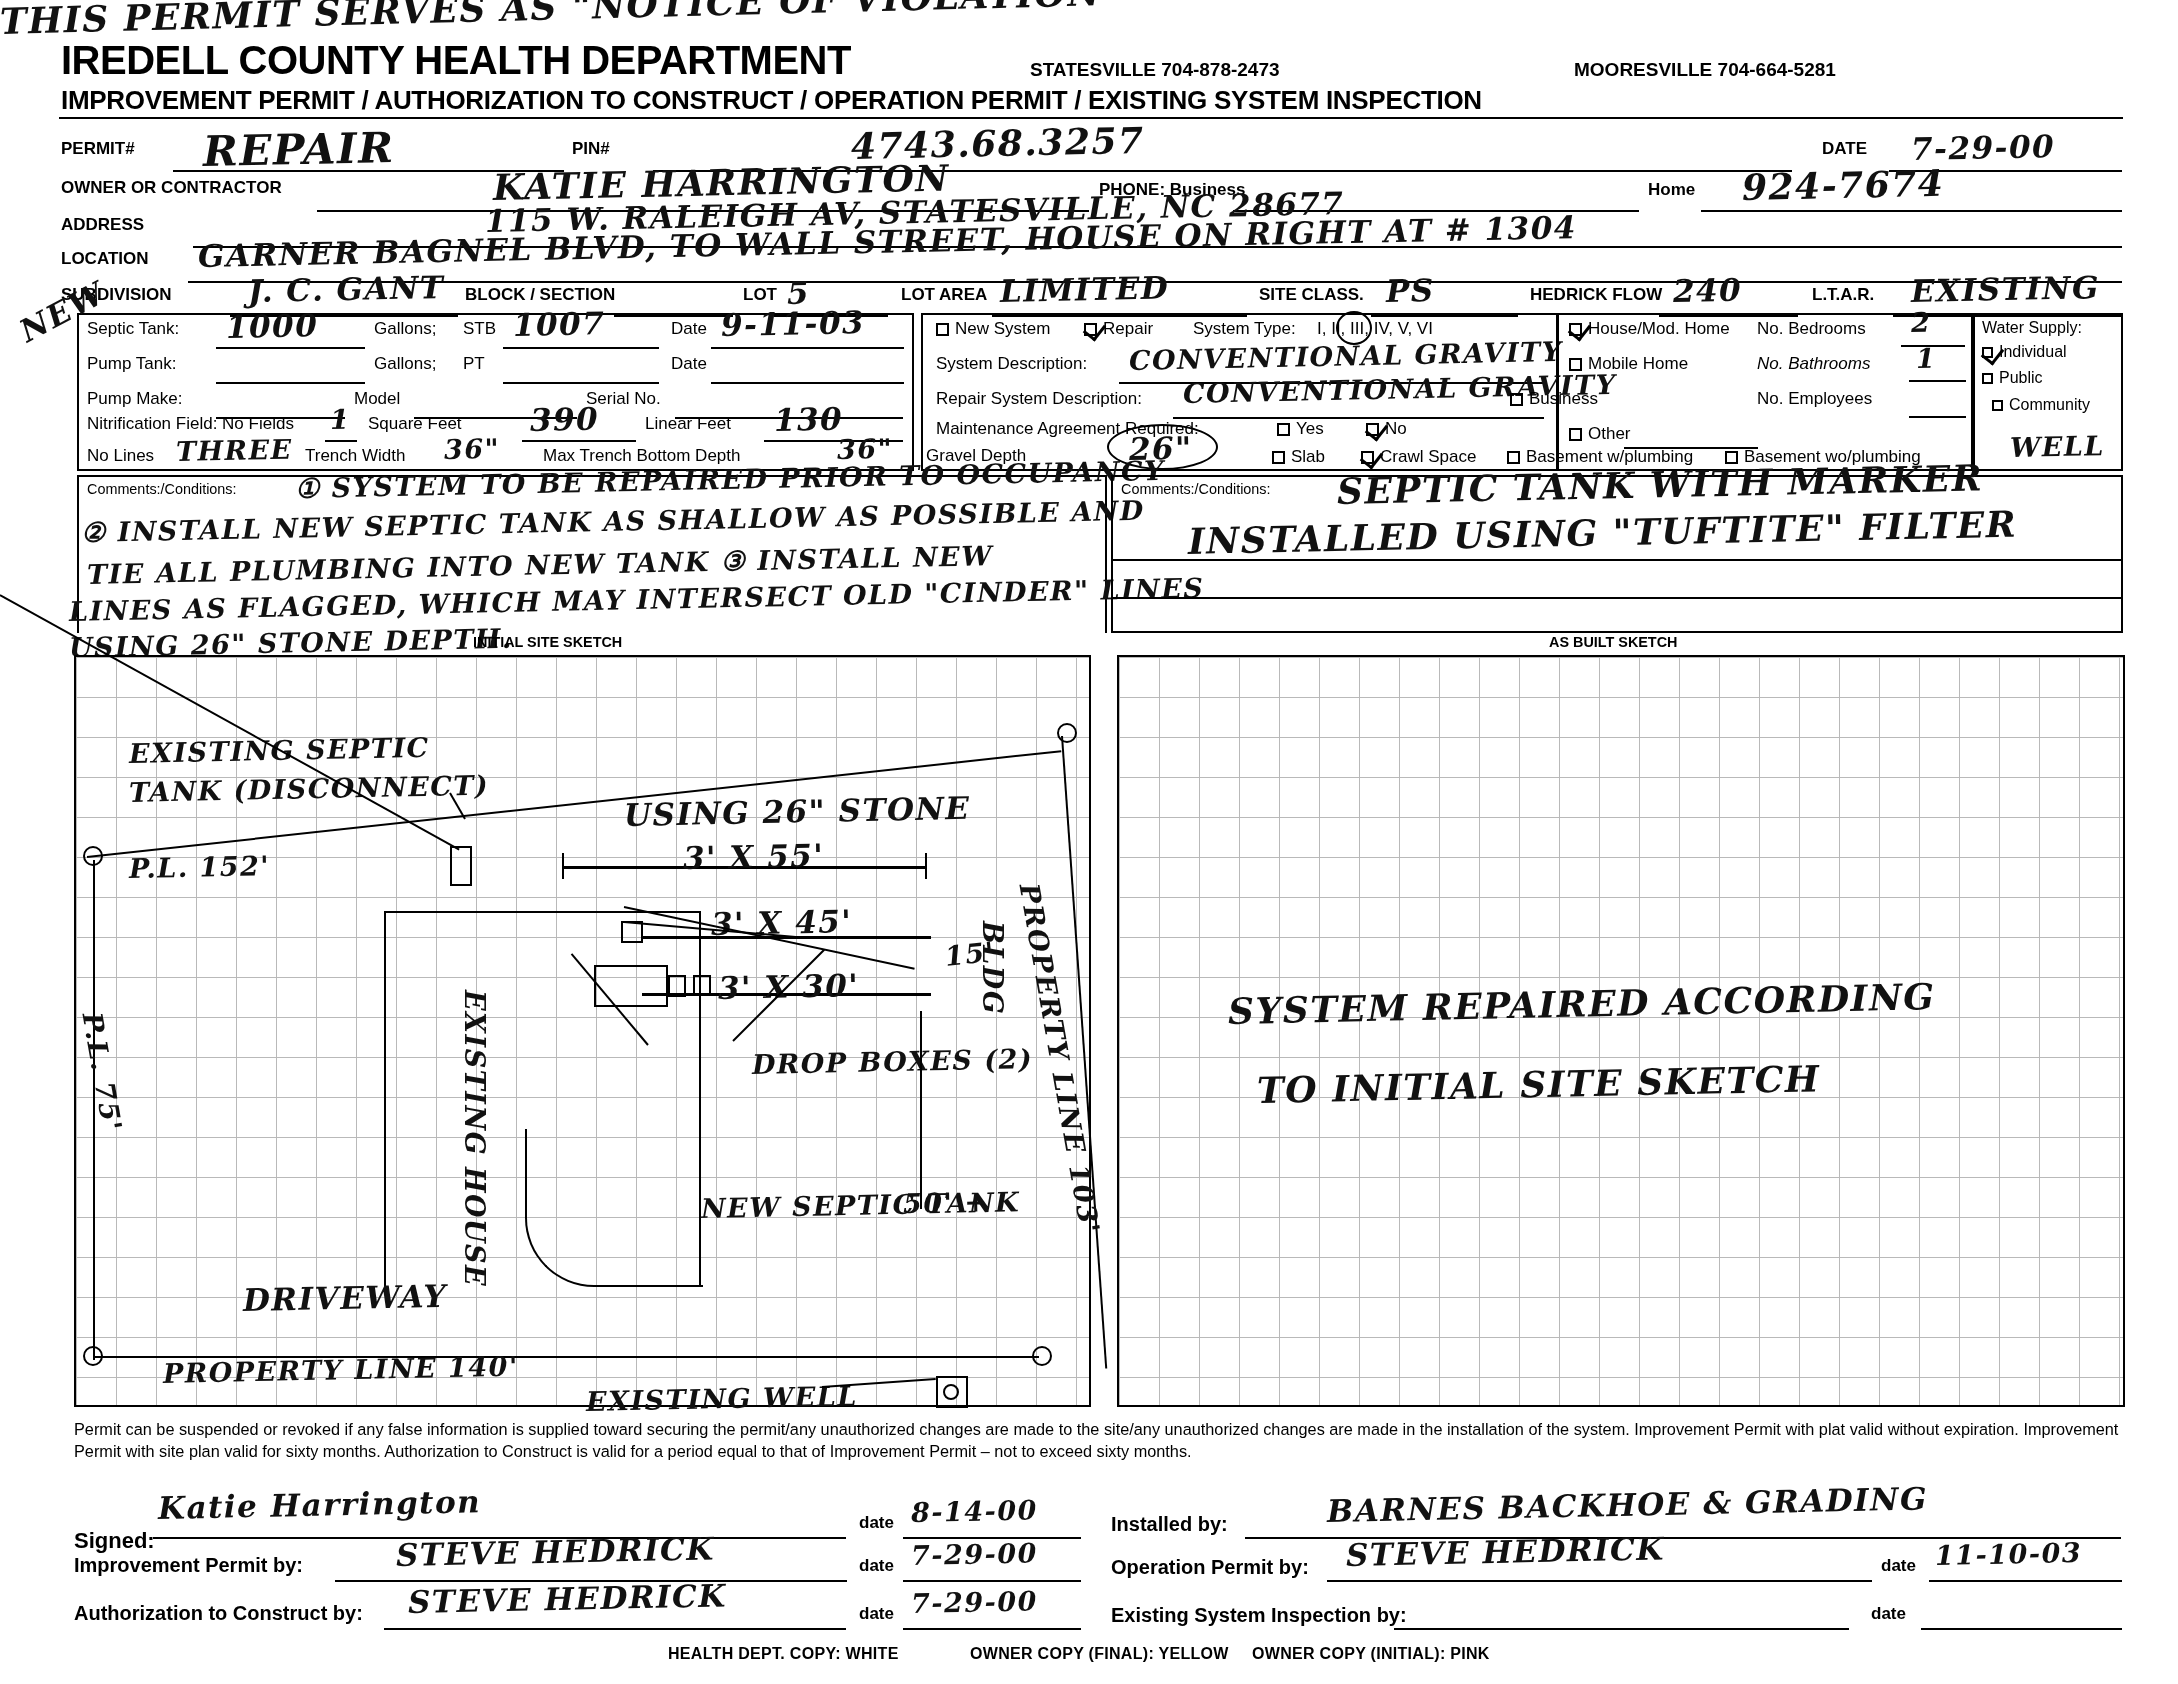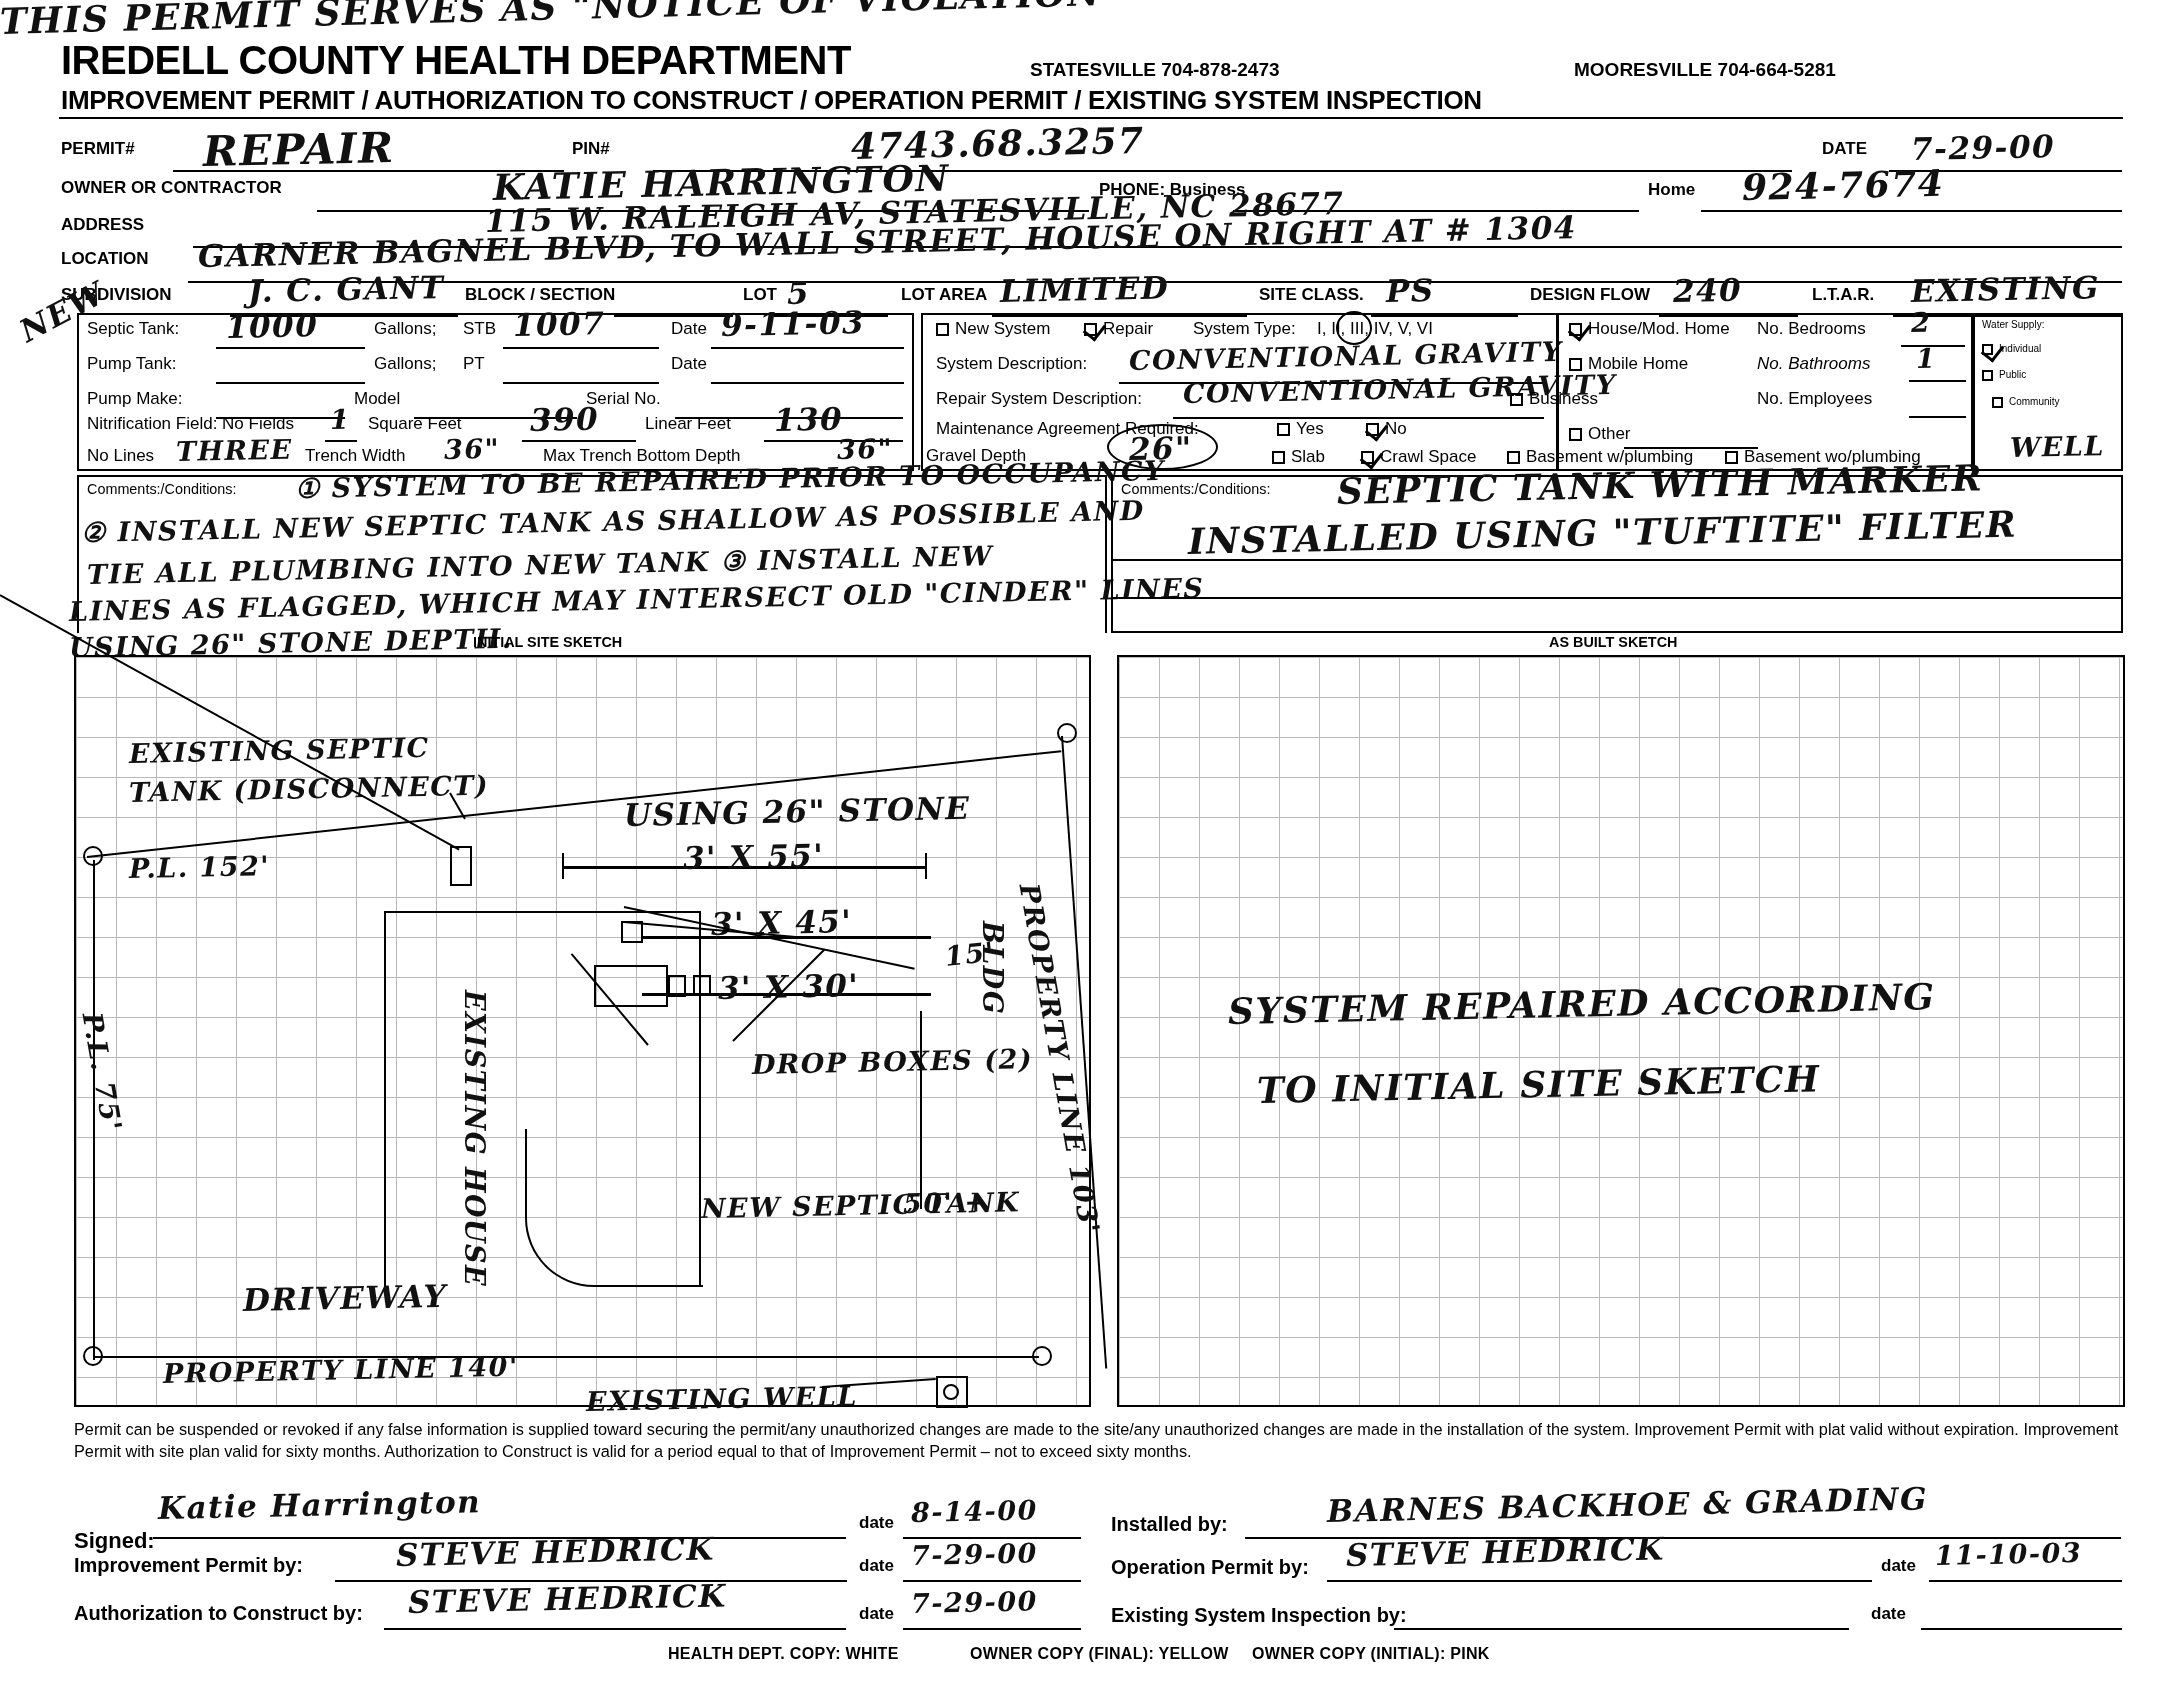--- a/index.html
+++ b/index.html
@@ -34,21 +34,21 @@
     white-space: nowrap;
   }
   .hw.s { font-size: 27px; }
   .hw.m { font-size: 31px; }
   .hw.l { font-size: 36px; }
   .hw.xl { font-size: 42px; }
 
   
   .pr { font-family: "Liberation Sans", sans-serif; font-size: 17px; }
   .pr.sm { font-size: 14.4px; }
-  .pr.xs { font-size: 10px; }
+  .pr.xs { font-size: 16px; }
   .b { font-weight: bold; }
 
   .abs { position: absolute; white-space: nowrap; }
 
   
   #header-title {
     position: absolute;
     left: 61px; top: 38px;
     font-size: 40px;
     font-weight: bold;
@@ -187,21 +187,21 @@
   <div class="rule" style="left:774px; top:315px; width:114px;"></div>
 
   <div class="abs pr b" style="left:901px; top:285px;">LOT AREA</div>
   <div class="abs hw m" style="left:1000px; top:273px;">LIMITED</div>
   <div class="rule" style="left:992px; top:315px; width:255px;"></div>
 
   <div class="abs pr b" style="left:1259px; top:285px;">SITE CLASS.</div>
   <div class="abs hw m" style="left:1386px; top:273px;">PS</div>
   <div class="rule" style="left:1371px; top:315px; width:147px;"></div>
 
-  <div class="abs pr b" style="left:1530px; top:285px;">DESIGN FLOW</div>
+  <div class="abs pr b" style="left:1530px; top:285px;">HEDRICK FLOW</div>
   <div class="abs hw m" style="left:1673px; top:273px;">240</div>
   <div class="rule" style="left:1659px; top:315px; width:139px;"></div>
 
   <div class="abs pr b" style="left:1812px; top:285px;">L.T.A.R.</div>
   <div class="abs hw m" style="left:1911px; top:273px;">EXISTING</div>
   <div class="rule" style="left:1893px; top:315px; width:228px;"></div>
 
   <div class="box" style="left:77px; top:313px; width:837px; height:158px;"></div>
 
   <div class="hw m" style="position:absolute; left:22px; top:315px; transform:rotate(-28deg);">NEW</div>

